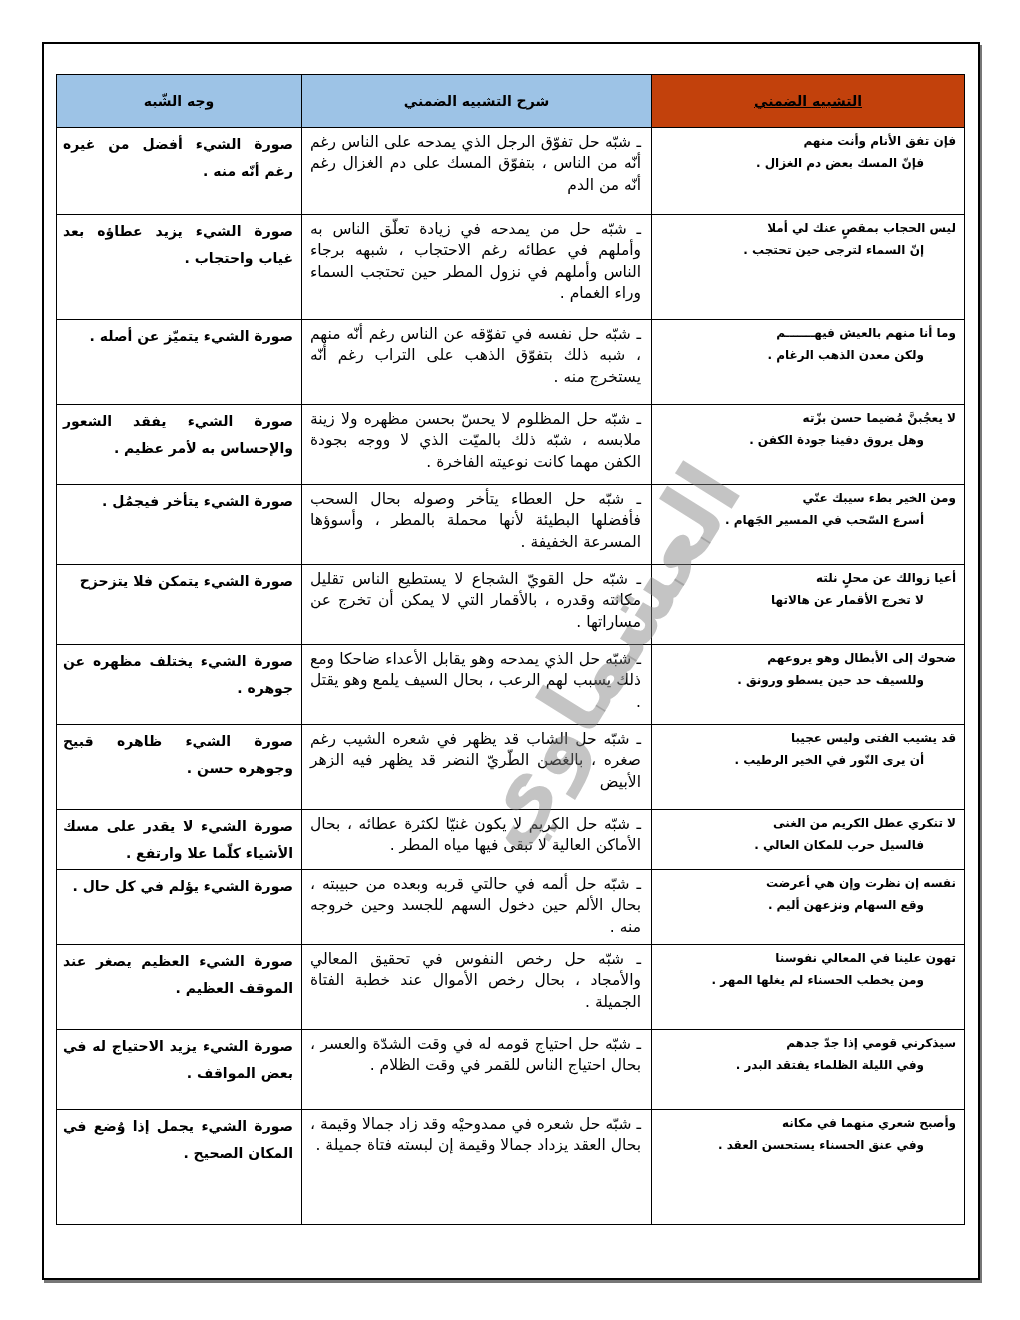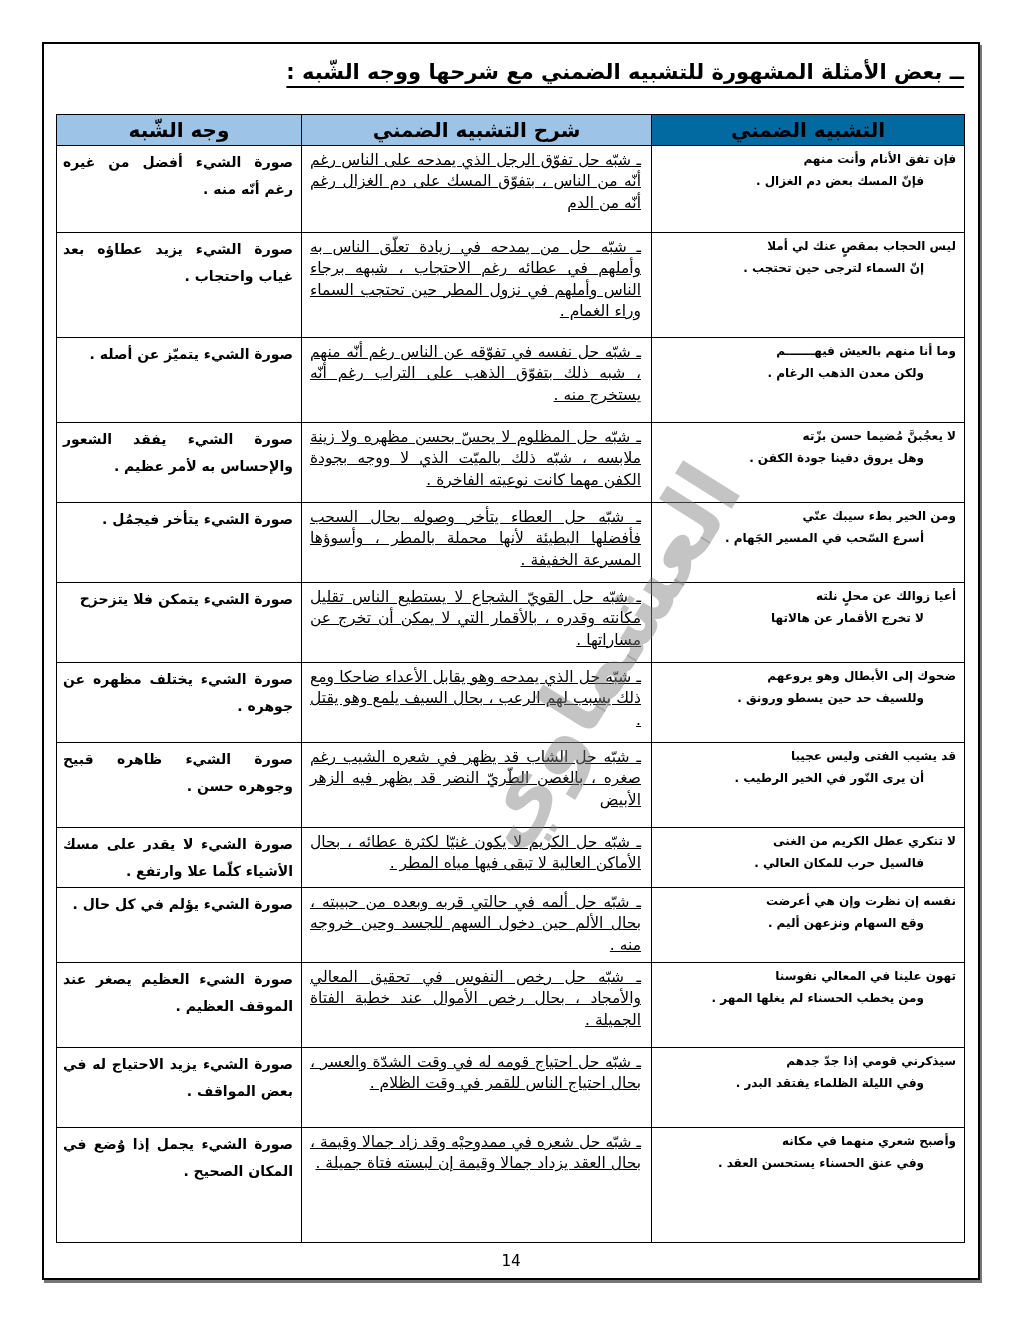--- a/index.html
+++ b/index.html
@@ -18,56 +18,55 @@
     text-decoration:underline;text-decoration-thickness:2px;text-underline-offset:7px;
   }
   table.sim-table{
     border-collapse:collapse;table-layout:fixed;
     width:908px;margin:30px 13px 0 13px;direction:rtl;
   }
   table.sim-table,
   table.sim-table th,
   table.sim-table td{border:1.5px solid #000;}
   th{
-    height:28px;font-size:20px;font-weight:bold;text-align:center;vertical-align:middle;
-    padding:1px 4px;
+    height:28px;font-size:14px;font-weight:bold;text-align:center;vertical-align:middle;
+    padding:12px 4px;
   }
   td{vertical-align:top;overflow:hidden;}
   .col-simile{width:313px;font-weight:bold;font-size:12px;line-height:1.8;padding:3px 8px 2px 4px;}
   .verse1{text-align:right;}
   .verse2{text-align:right;padding-right:32px;}
-  .col-explain{width:350px;font-size:15.5px;line-height:1.38;padding:4px 10px 2px 8px;text-align:justify;text-decoration:underline;}
+  .col-explain{width:350px;font-size:15.5px;line-height:1.38;padding:4px 10px 2px 8px;text-align:justify;}
   .col-aspect{width:245px;font-size:14px;font-weight:bold;line-height:1.9;padding:3px 8px 2px 6px;text-align:justify;}
   .watermark{
     position:absolute;left:330px;top:560px;width:460px;text-align:center;
     transform:rotate(-58deg);transform-origin:center center;
     font-size:88px;font-weight:bold;color:rgba(125,125,125,0.45);
     letter-spacing:2px;pointer-events:none;white-space:nowrap;
   }
   .page-number{
     position:absolute;left:0;right:0;bottom:8px;text-align:center;
     font-size:16px;font-family:"DejaVu Sans Mono", monospace;
   }
 </style>
 </head>
 <body>
 
 <div class="page-frame">
 
-  <div class="page-title">ــ بعض الأمثلة المشهورة للتشبيه الضمني مع شرحها ووجه الشّبه :</div>
 
   <table class="sim-table">
     <colgroup>
       <col style="width:313px">
         <col style="width:350px">
         <col style="width:245px">
     </colgroup>
     <thead>
       <tr>
-        <th style="background: #0369a1;">التشبيه الضمني</th>
+        <th style="background: #c2410c; text-decoration: underline;">التشبيه الضمني</th>
         <th style="background: rgb(157, 195, 230); text-align: center;">شرح التشبيه الضمني</th>
         <th style="background: rgb(157, 195, 230);">وجه الشّبه</th>
       </tr>
     </thead>
     <tbody>
         <tr style="height: 87px;">
           <td class="col-simile">
             <div class="verse1">فإن تفق الأنام وأنت منهم</div>
             <div class="verse2">فإنّ المسك بعض دم الغزال .</div>
           </td>
@@ -168,14 +167,13 @@
             <div class="verse2">وفي عنق الحسناء يستحسن العقد .</div>
           </td>
           <td class="col-explain">ـ شبّه حل شعره في ممدوحيْه وقد زاد جمالا وقيمة ، بحال العقد يزداد جمالا وقيمة إن لبسته فتاة جميلة .</td>
           <td class="col-aspect">صورة الشيء يجمل إذا وُضع في المكان الصحيح .</td>
         </tr>
       </tbody>
   </table>
 
   <div class="watermark">العشماوي</div>
 
-  <div class="page-number">14</div>
 </div>
 
 </body></html>

